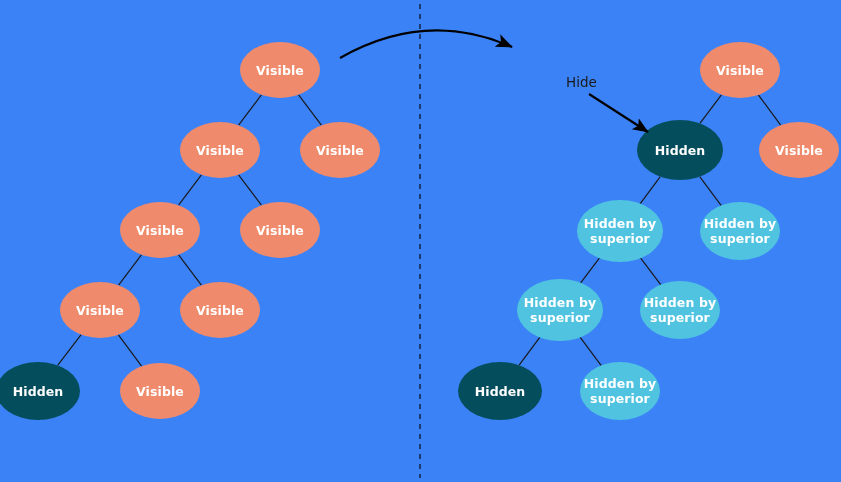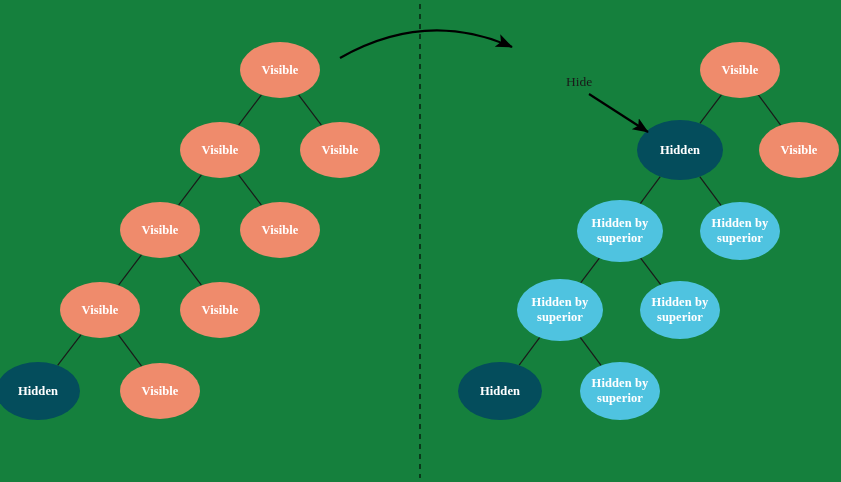--- a/index.html
+++ b/index.html
@@ -1,18 +1,18 @@
 <!DOCTYPE html>
 <html><head>
 <meta charset="utf-8">
 <style>
   html,body{margin:0;padding:0;background:#ffffff;}
   body{width:841px;height:482px;overflow:hidden;
        font-family:"DejaVu Sans","Liberation Sans",sans-serif;}
-  #stage{position:relative;width:841px;height:482px;background:#15803d;font-family:Liberation Serif, serif;}
+  #stage{position:relative;width:841px;height:482px;background:#3b82f6;}
   #stage svg{position:absolute;left:0;top:0;}
   .node-label{
     position:absolute;
     display:flex;align-items:center;justify-content:center;
     text-align:center;
     color:#ffffff;
     font-weight:bold;
     font-size:12.5px;
     line-height:15px;
     pointer-events:none;

